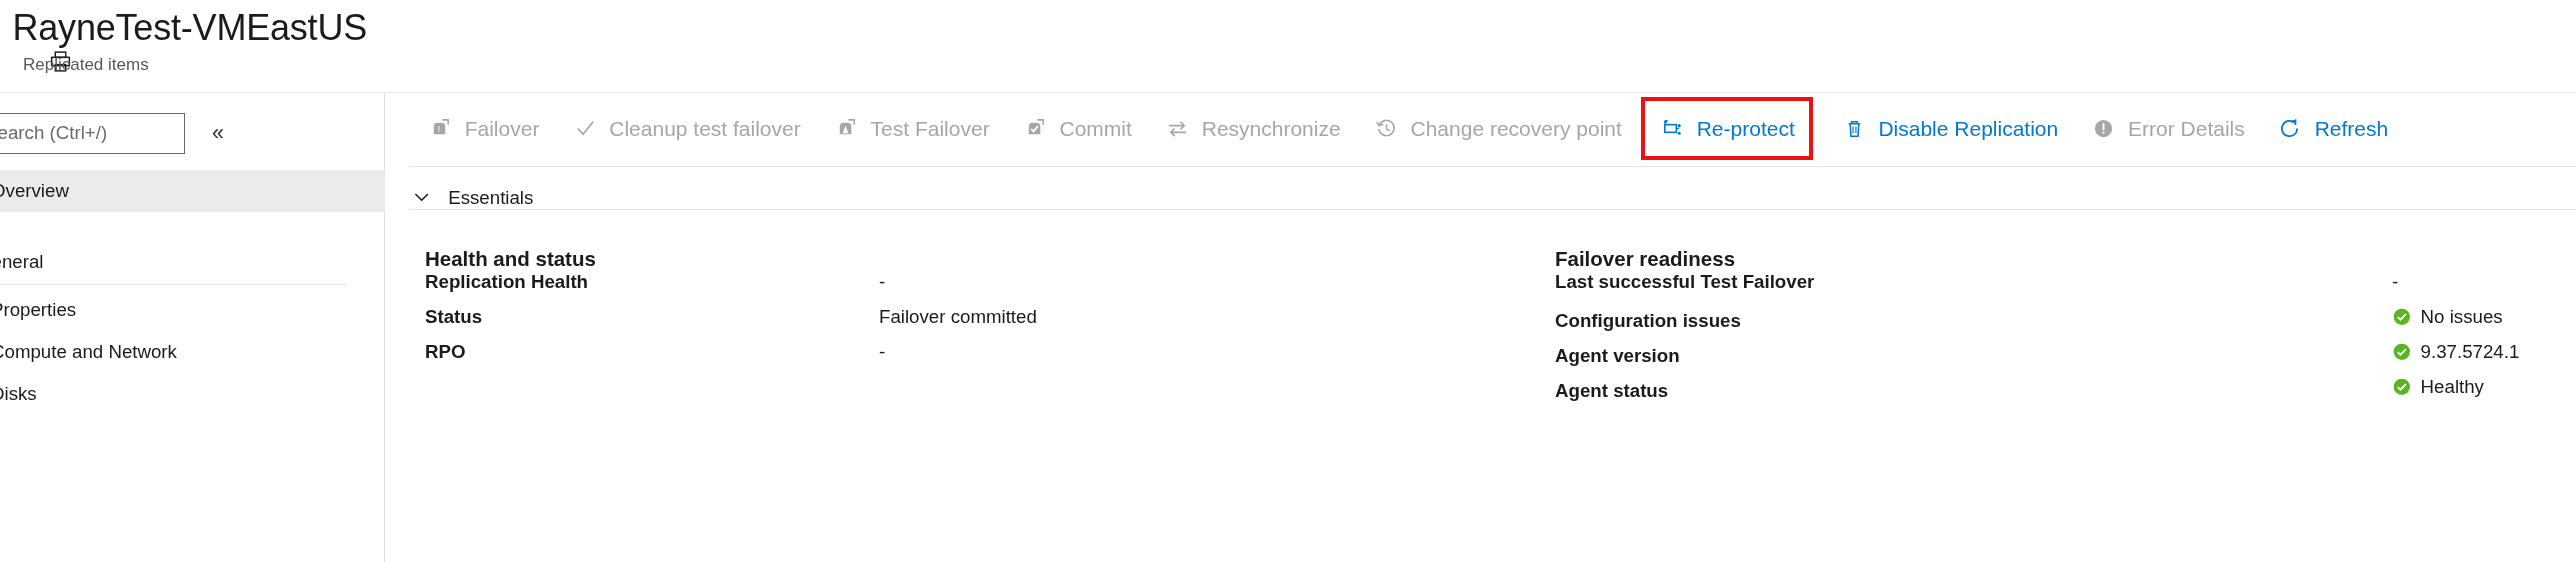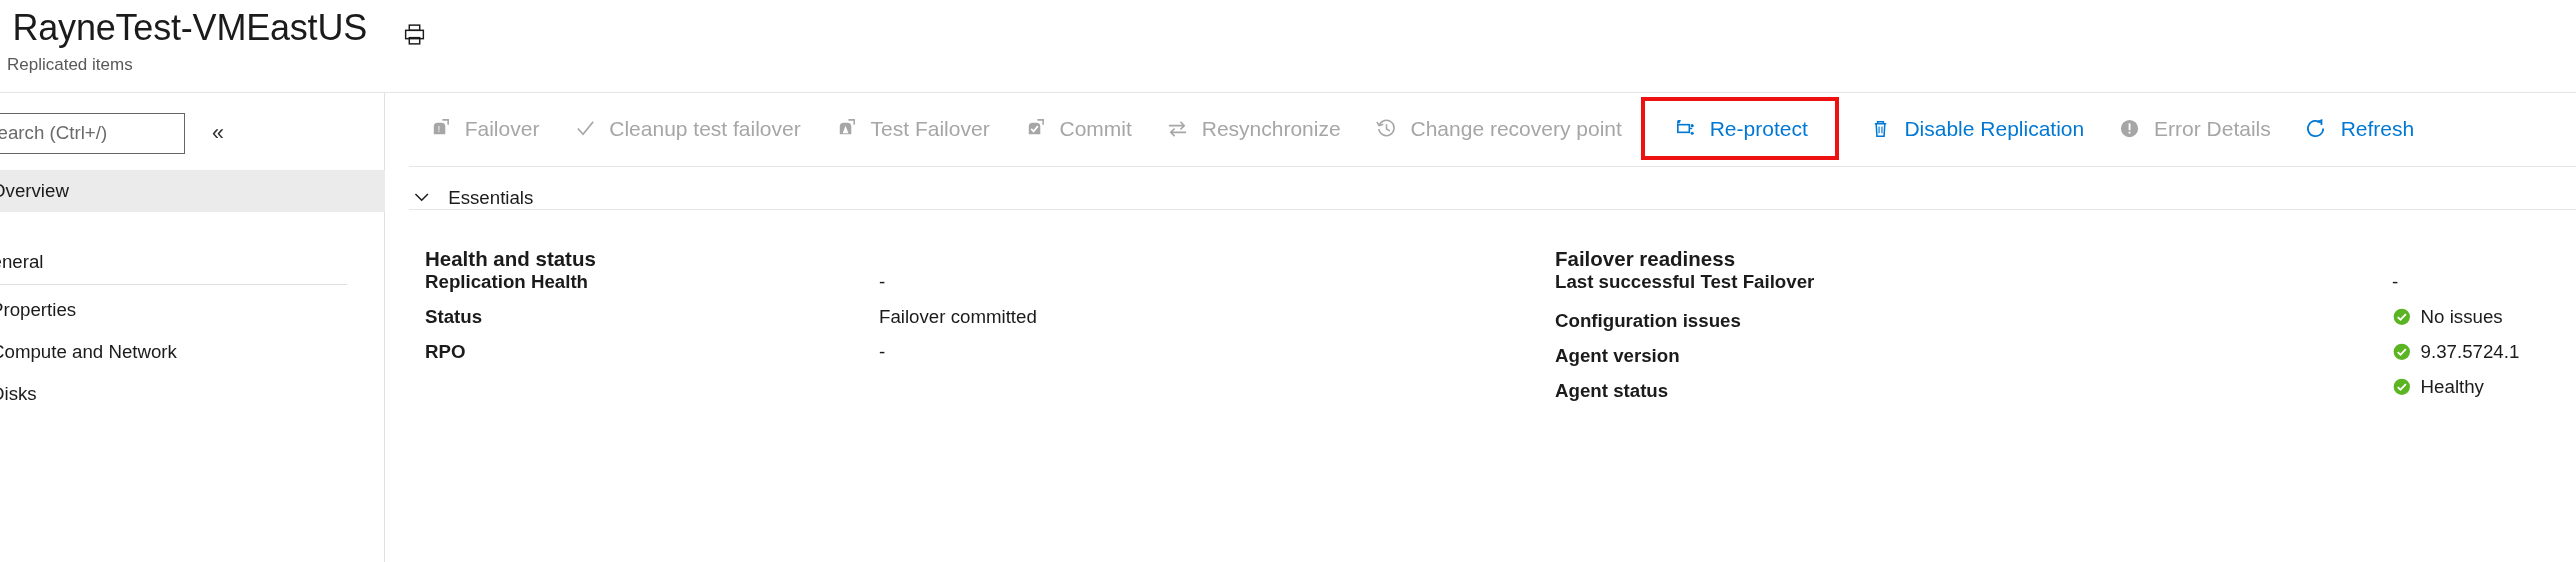--- a/index.html
+++ b/index.html
@@ -21,41 +21,42 @@
     position: absolute;
     left: 0; top: 0;
     width: 2576px;
     height: 93px;
     background: #ffffff;
   }
   .title-row {
     position: absolute;
     left: 12.5px; top: 7.1px;
     display: flex;
-    align-items: flex-end;
+    align-items: flex-start;
+    flex-direction: column;
   }
   .page-title {
     font-size: 36px;
     font-weight: 300;
     color: #1b1b1b;
     letter-spacing: -0.2px;
     line-height: 41px;
     white-space: nowrap;
   }
   .print-icon {
     margin-left: 34px;
     width: 27px;
     height: 27px;
     display: flex;
     align-items: center;
     justify-content: center;
   }
   .page-subtitle {
     position: absolute;
-    left: 7px; top: 55px;
+    left: 23px; top: 55px;
     font-size: 17px;
     color: #595959;
     font-weight: 400;
   }
   .header-rule {
     position: absolute;
     left: 0; top: 92px;
     width: 2576px;
     height: 0.9px;
     background: #e6e6e6;
@@ -177,21 +178,21 @@
   }
   .cmd .cmd-label {
     font-size: 21px;
     color: #0078d4;
   }
   .cmd.disabled { cursor: default; }
   .cmd.disabled .cmd-label { color: #a6a6a6; }
   .cmd.highlighted {
     outline: 4.5px solid #ee1111;
     outline-offset: 0px;
-    padding: 0 27px;
+    padding: 0 14px;
     height: 55px;
     margin-right: 23px;
   }
   .cmdbar-rule {
     position: absolute;
     left: 409px; top: 166px;
     width: 2167px;
     height: 0.9px;
     background: #e6e6e6;
   }

